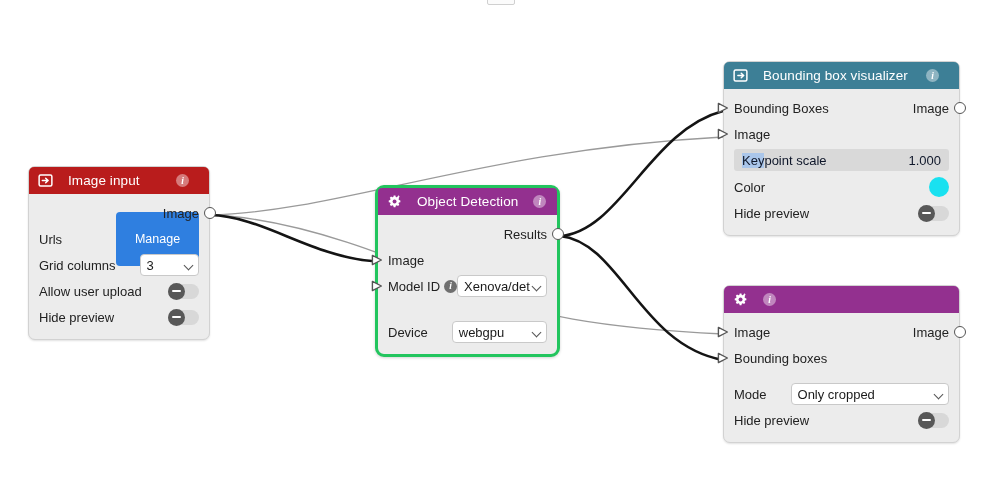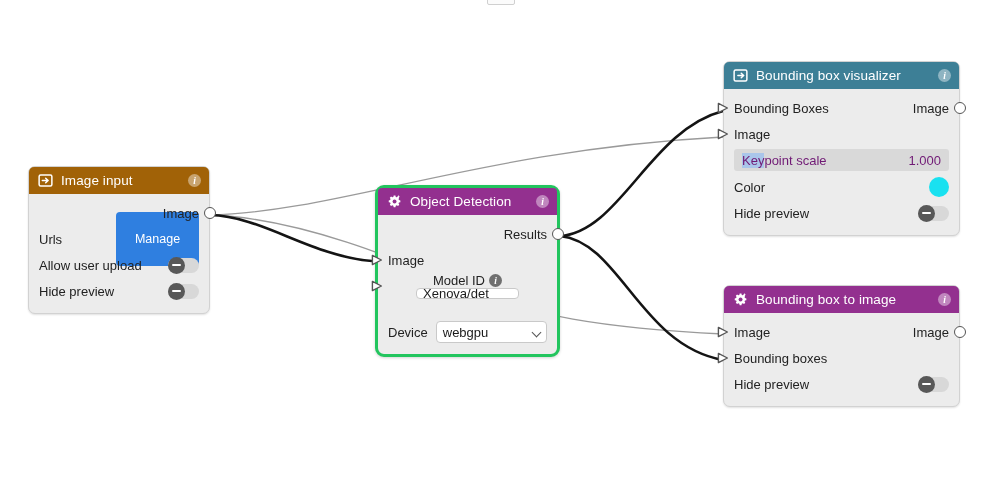--- a/index.html
+++ b/index.html
@@ -31,25 +31,25 @@
     box-sizing:border-box;
   }
   .node.selected{
     border:3px solid #22c55e;
     border-radius:9px;
     box-shadow:0 1px 3px rgba(0,0,0,.18);
   }
   .node-header{
     height:27px;
     display:flex;align-items:center;
-    padding:0 8px 0 9px;
+    padding:0 20px 0 9px;
     border-radius:5px 5px 0 0;
     color:#ffffff;
     font-size:13.5px;
-    gap:8px;
+    gap:15px;
     overflow:hidden;
   }
   .node.selected .node-header{border-radius:4px 4px 0 0;}
   .node-title{flex:1;white-space:nowrap;letter-spacing:.1px;}
   .hdr-icon{width:15px;height:15px;flex:0 0 15px;display:block;}
   .info-dot{
     width:13px;height:13px;flex:0 0 13px;border-radius:50%;
     background:rgba(255,255,255,.42);
     color:#ffffff;font-size:9.5px;font-weight:bold;font-style:italic;
     display:flex;align-items:center;justify-content:center;
@@ -73,21 +73,21 @@
   .port-out{
     position:absolute;right:-17px;top:50%;transform:translateY(-50%);
     width:12px;height:12px;border-radius:50%;
     background:#ffffff;border:1.6px solid #555;
     box-sizing:border-box;
   }
 
   
   .w-row{
     height:26px;display:flex;align-items:center;justify-content:space-between;
-    font-size:13px;color:#222;gap:8px;
+    font-size:13px;color:#222;gap:24px;
   }
   .w-label{white-space:nowrap;}
 
   .btn-primary{
     background:#2f7fe0;color:#fff;border:none;border-radius:4px;
     font-size:12.5px;font-family:inherit;
     padding:20px 0;width:83px;text-align:center;cursor:pointer;
   }
 
   .select{
@@ -118,21 +118,21 @@
   .toggle .knob::after{
     content:"";position:absolute;left:4px;top:7.5px;width:9px;height:2px;
     background:#ffffff;border-radius:1px;
   }
 
   .swatch{width:20px;height:20px;border-radius:50%;flex:0 0 20px;}
 
   .slider-row{
     height:22px;background:#d9d9d9;border-radius:3px;
     display:flex;align-items:center;justify-content:space-between;
-    padding:0 8px;font-size:13px;color:#701a75;margin:2px 0 3px 0;
+    padding:0 8px;font-size:13px;color:#0f172a;margin:2px 0 3px 0;
   }
   .sel-hl{background:#aac6ea;}
 
   .inline-info{
     width:13px;height:13px;border-radius:50%;background:#6f6f6f;color:#fff;
     font-size:9.5px;font-weight:bold;font-style:italic;
     display:inline-flex;align-items:center;justify-content:center;
     margin-left:4px;vertical-align:middle;
     font-family:"Liberation Serif",serif;
   }
@@ -152,36 +152,42 @@
     <path d="M210,215 C300,218 400,260 470,290 C530,315 600,328 723,334" fill="none" stroke="#9a9a9a" stroke-width="1.3"></path>
 
     <path d="M210,215 C262,216 310,256 372,261" fill="none" stroke="#141414" stroke-width="2.6"></path>
 
     <path d="M560,236 C620,232 650,130 723,111" fill="none" stroke="#141414" stroke-width="2.6"></path>
 
     <path d="M560,236 C620,242 640,345 723,360" fill="none" stroke="#141414" stroke-width="2.6"></path>
   </svg>
 
   <div class="node" id="n-image-input" style="left:28px;top:166px;width:182px;">
-    <div class="node-header" style="background:#a16207;">
+    <div class="node-header" style="background:#b91c1c;">
       <svg class="hdr-icon" viewBox="0 0 16 16">
         <rect x="1.2" y="2.2" width="13.6" height="11.6" rx="1.6" fill="none" stroke="#ffffff" stroke-width="1.6"></rect>
         <path d="M4.6 8 H10.4 M8.2 5.6 L10.8 8 L8.2 10.4" fill="none" stroke="#ffffff" stroke-width="1.6" stroke-linecap="round" stroke-linejoin="round"></path>
       </svg>
       <span class="node-title">Image input</span>
       <span class="info-dot">i</span>
     </div>
     <div class="node-body">
       <div class="port-row out">
         <span class="port-label">Image</span>
         <span class="port-out"></span>
       </div>
       <div class="w-row">
         <span class="w-label">Urls</span>
         <button class="btn-primary">Manage</button>
+      </div>
+      <div class="w-row">
+        <span class="w-label">Grid columns</span>
+        <div class="select sel-grid">
+          <span>3</span>
+        </div>
       </div>
       <div class="w-row">
         <span class="w-label">Allow user upload</span>
         <div class="toggle">
             <span class="knob"></span>
           </div>
       </div>
       <div class="w-row">
         <span class="w-label">Hide preview</span>
         <div class="toggle">
@@ -205,21 +211,21 @@
       <div class="port-row out">
         <span class="port-label">Results</span>
         <span class="port-out"></span>
       </div>
       <div class="port-row">
         <svg class="port-in" viewBox="0 0 12 12">
           <path d="M1.4 1.4 L10.4 6 L1.4 10.6 Z" fill="#ffffff" stroke="#555" stroke-width="1.4" stroke-linejoin="round"></path>
         </svg>
         <span class="port-label">Image</span>
       </div>
-      <div class="port-row" style="justify-content:flex-end;flex-direction:column;">
+      <div class="port-row" style="justify-content:flex-end;">
         <svg class="port-in" viewBox="0 0 12 12">
           <path d="M1.4 1.4 L10.4 6 L1.4 10.6 Z" fill="#ffffff" stroke="#555" stroke-width="1.4" stroke-linejoin="round"></path>
         </svg>
         <span class="lbl-with-info">
           <span>Model ID</span>
           <span class="inline-info">i</span>
         </span>
         <div class="select sel-model">
           <span>Xenova/det</span>
         </div>
@@ -274,37 +280,42 @@
     </div>
   </div>
 
   <div class="node" id="n-bbox-to-image" style="left:723px;top:285px;width:237px;">
     <div class="node-header" style="background:#93308f;">
       <svg class="hdr-icon" viewBox="0 0 16 16">
         <path d="M7.1 1.6h1.9l.35 1.5 1.1.45 1.3-.8 1.35 1.35-.8 1.3.45 1.1 1.5.35v1.9l-1.5.35-.45 1.1.8 1.3-1.35 1.35-1.3-.8-1.1.45-.35 1.5H7.1l-.35-1.5-1.1-.45-1.3.8-1.35-1.35.8-1.3-.45-1.1-1.5-.35v-1.9l1.5-.35.45-1.1-.8-1.3L4.35 2.75l1.3.8 1.1-.45z" fill="#ffffff"></path>
         <circle cx="8.05" cy="8.05" r="2.1" fill="#93308f"></circle>
         <path d="M12.3 1.0l.45 1.15L13.9 2.6l-1.15.45-.45 1.15-.45-1.15L10.7 2.6l1.15-.45z" fill="#ffffff"></path>
       </svg>
-      <span class="node-title">Bounding box to image</span>
       <span class="info-dot">i</span>
     </div>
     <div class="node-body">
       <div class="port-row both">
         <svg class="port-in" viewBox="0 0 12 12">
           <path d="M1.4 1.4 L10.4 6 L1.4 10.6 Z" fill="#ffffff" stroke="#555" stroke-width="1.4" stroke-linejoin="round"></path>
         </svg>
         <span class="port-label">Image</span>
         <span class="port-label">Image</span>
         <span class="port-out"></span>
       </div>
       <div class="port-row">
         <svg class="port-in" viewBox="0 0 12 12">
           <path d="M1.4 1.4 L10.4 6 L1.4 10.6 Z" fill="#ffffff" stroke="#555" stroke-width="1.4" stroke-linejoin="round"></path>
         </svg>
         <span class="port-label">Bounding boxes</span>
+      </div>
+      <div class="w-row" style="margin-top:10px;">
+        <span class="w-label">Mode</span>
+        <div class="select sel-mode">
+          <span>Only cropped</span>
+        </div>
       </div>
       <div class="w-row">
         <span class="w-label">Hide preview</span>
         <div class="toggle">
             <span class="knob"></span>
           </div>
       </div>
     </div>
   </div>
 

